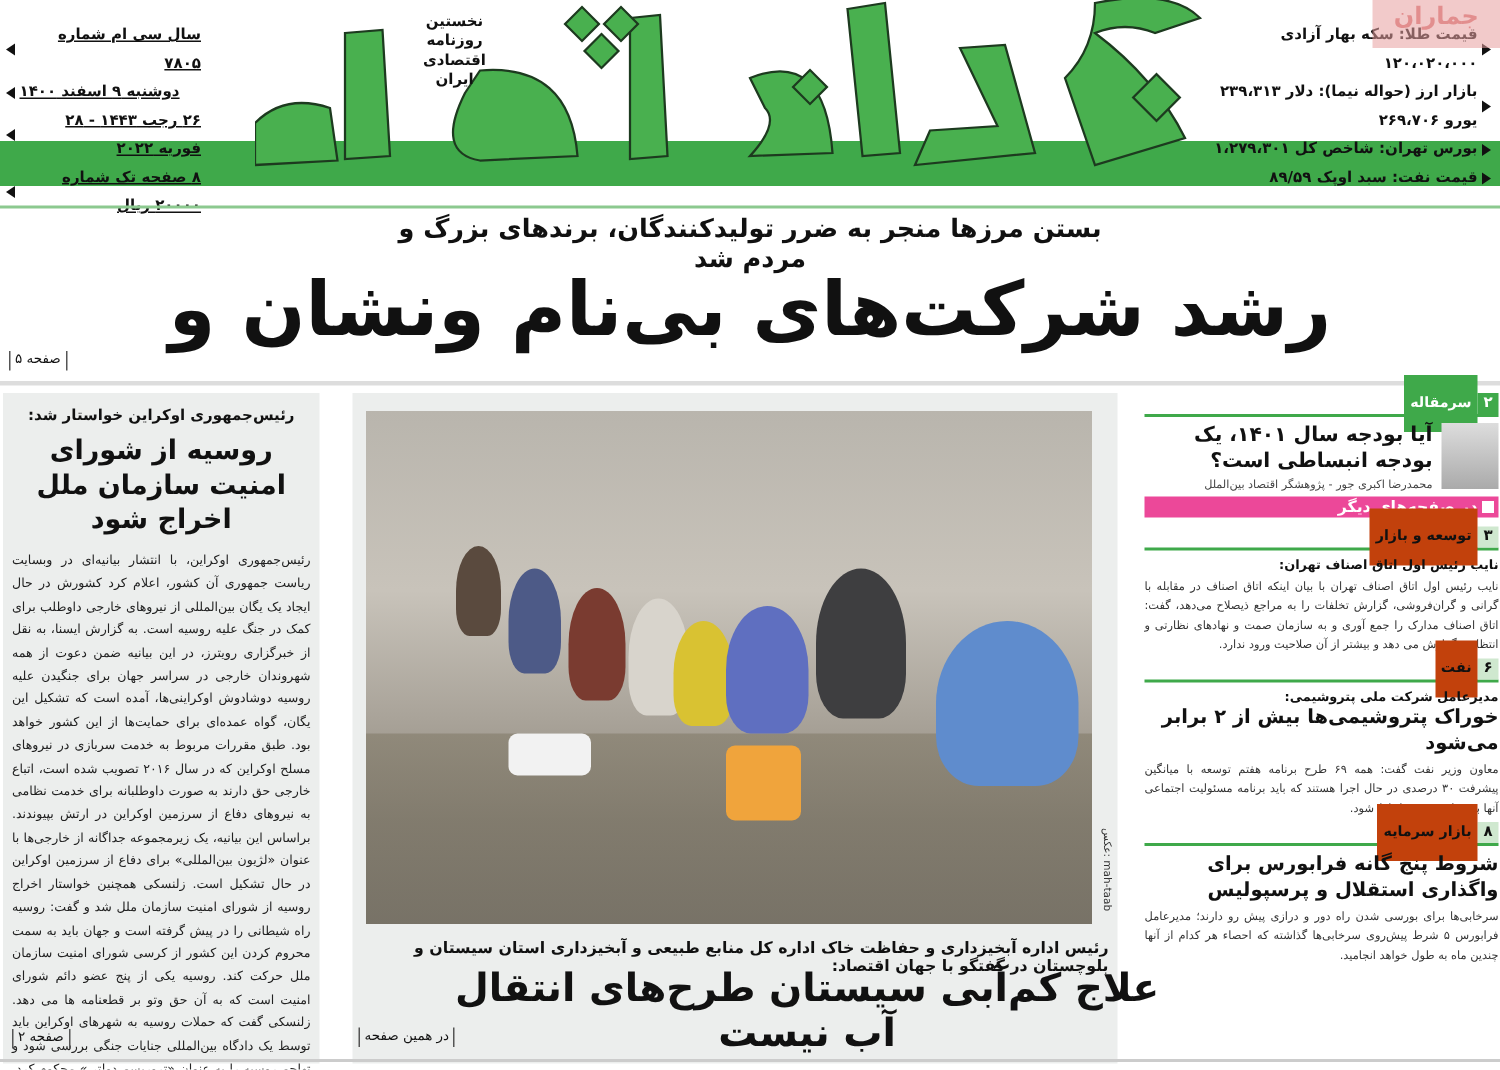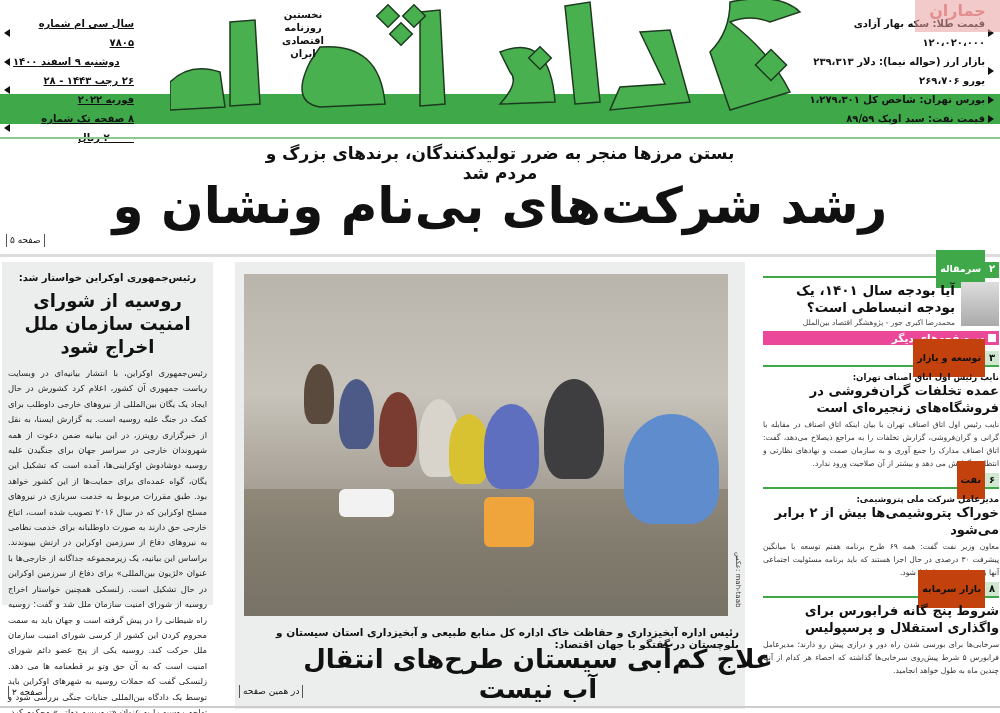--- a/index.html
+++ b/index.html
@@ -18,21 +18,21 @@
   .tri-left{border-right:6px solid #111;}
   .tri-right{border-left:6px solid #111;}
   .watermark{position:absolute;right:0;top:0;width:85px;height:32px;background:#e8a0a0;opacity:.55;color:#c33;font-size:16px;font-weight:bold;text-align:center;line-height:22px;}
   .rule-top{position:absolute;left:0;top:137px;width:1000px;height:2px;background:#8cc98f;}
   
   .kicker{position:absolute;left:250px;top:143px;width:500px;text-align:center;font-size:17px;font-weight:bold;}
   .headline{position:absolute;left:0;top:166px;width:1000px;text-align:center;font-size:50px;font-weight:900;font-family:"DejaVu Sans",sans-serif;letter-spacing:-1px;line-height:80px;}
   .page-ref{position:absolute;font-size:9px;border-left:1px solid #555;border-right:1px solid #555;padding:0 3px;line-height:13px;}
   .rule-mid{position:absolute;left:0;top:254px;width:1000px;height:3px;background:#ddd;}
   
-  .left-col{position:absolute;left:2px;top:262px;width:211px;height:343px;background:#eceeed;padding:6px 6px 10px 6px;box-sizing:border-box;}
+  .left-col{position:absolute;left:2px;top:262px;width:211px;height:447px;background:#eceeed;padding:6px 6px 10px 6px;box-sizing:border-box;}
   .left-col .sub{font-size:10px;font-weight:bold;text-align:center;margin-top:4px;}
   .left-col .title{font-size:18px;font-weight:bold;text-align:center;line-height:23px;margin-top:6px;}
   .left-col .body{font-size:8.4px;line-height:15.4px;text-align:justify;margin-top:8px;color:#222;}
   
   .center-col{position:absolute;left:235px;top:262px;width:510px;height:447px;background:#eceeed;}
   .photo{position:absolute;left:9px;top:12px;width:484px;height:342px;background:linear-gradient(180deg,#b9b5ad 0%,#c8c3ba 35%,#a9a399 60%,#8f887c 80%,#9a9389 100%);overflow:hidden;}
   .photo .water{position:absolute;left:0;top:215px;width:484px;height:127px;background:linear-gradient(180deg,#8b8474,#6f6a5e);opacity:.8;}
   .photo .kid{position:absolute;border-radius:50% 50% 30% 30%;}
   .photo-credit{position:absolute;left:497px;top:290px;width:10px;height:60px;font-size:7px;writing-mode:vertical-rl;color:#333;}
   .photo-caption{position:absolute;left:6px;top:364px;width:498px;font-size:10.5px;font-weight:bold;text-align:right;}
@@ -174,21 +174,20 @@
     <span class="sq"></span>
     <span class="lab">در صفحه‌های دیگر</span>
   </div>
 
   <div class="block">
     <div class="sec-head" style="margin-top:6px;">
       <span class="sec-num light">۳</span>
       <span class="sec-lab light">توسعه و بازار</span>
     </div>
     <div class="r-sub">نایب رئیس اول اتاق اصناف تهران:</div>
-    <div class="r-title">عمده تخلفات گران‌فروشی در فروشگاه‌های زنجیره‌ای است</div>
     <div class="r-body">نایب رئیس اول اتاق اصناف تهران با بیان اینکه اتاق اصناف در مقابله با گرانی و گران‌فروشی، گزارش تخلفات را به مراجع ذیصلاح می‌دهد، گفت: اتاق اصناف مدارک را جمع آوری و به سازمان صمت و نهادهای نظارتی و انتظامی گزارش می دهد و بیشتر از آن صلاحیت ورود ندارد.</div>
   </div>
 
   <div class="block">
     <div class="sec-head">
       <span class="sec-num light">۶</span>
       <span class="sec-lab light">نفت</span>
     </div>
     <div class="r-sub">مدیرعامل شرکت ملی پتروشیمی:</div>
     <div class="r-title">خوراک پتروشیمی‌ها بیش از ۲ برابر می‌شود</div>

